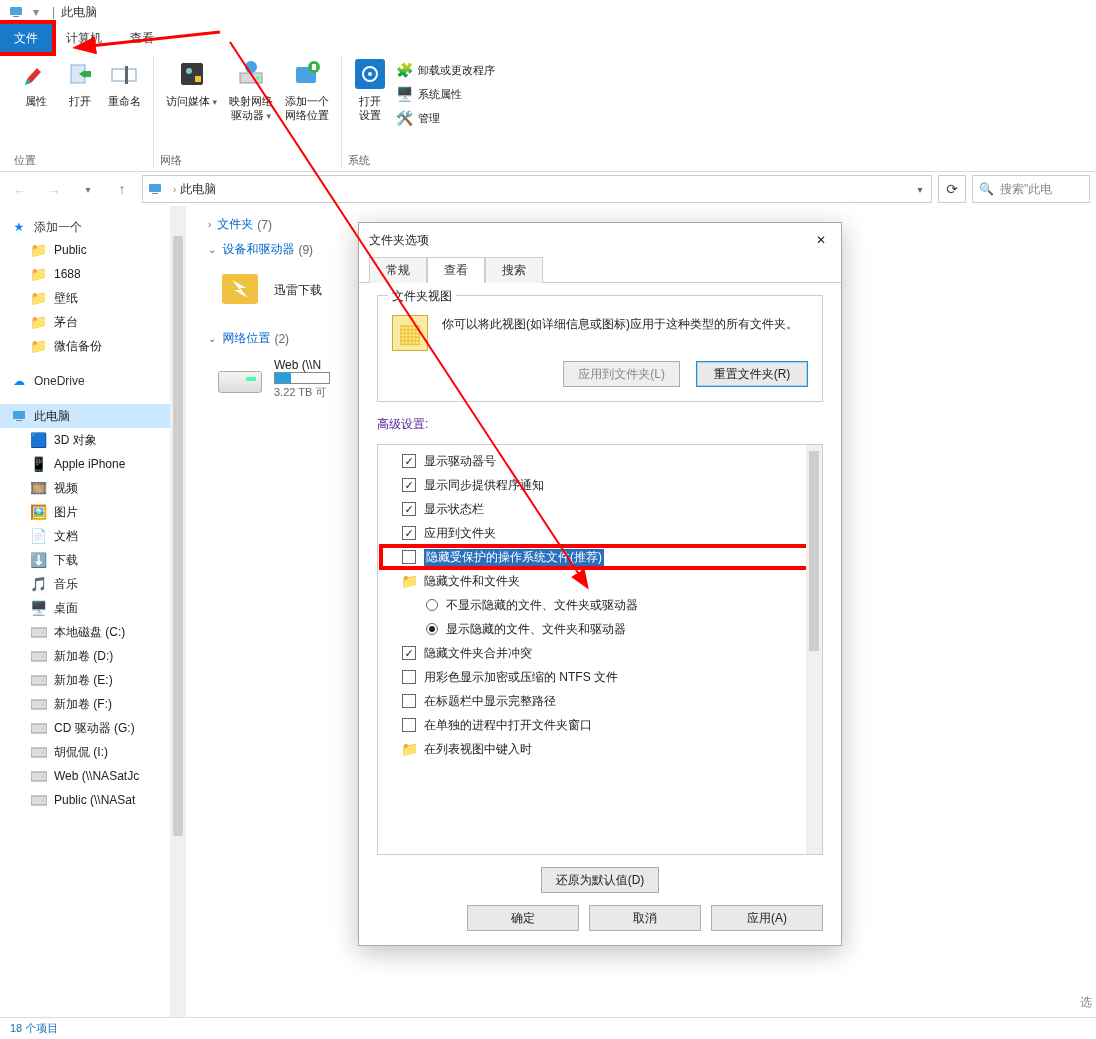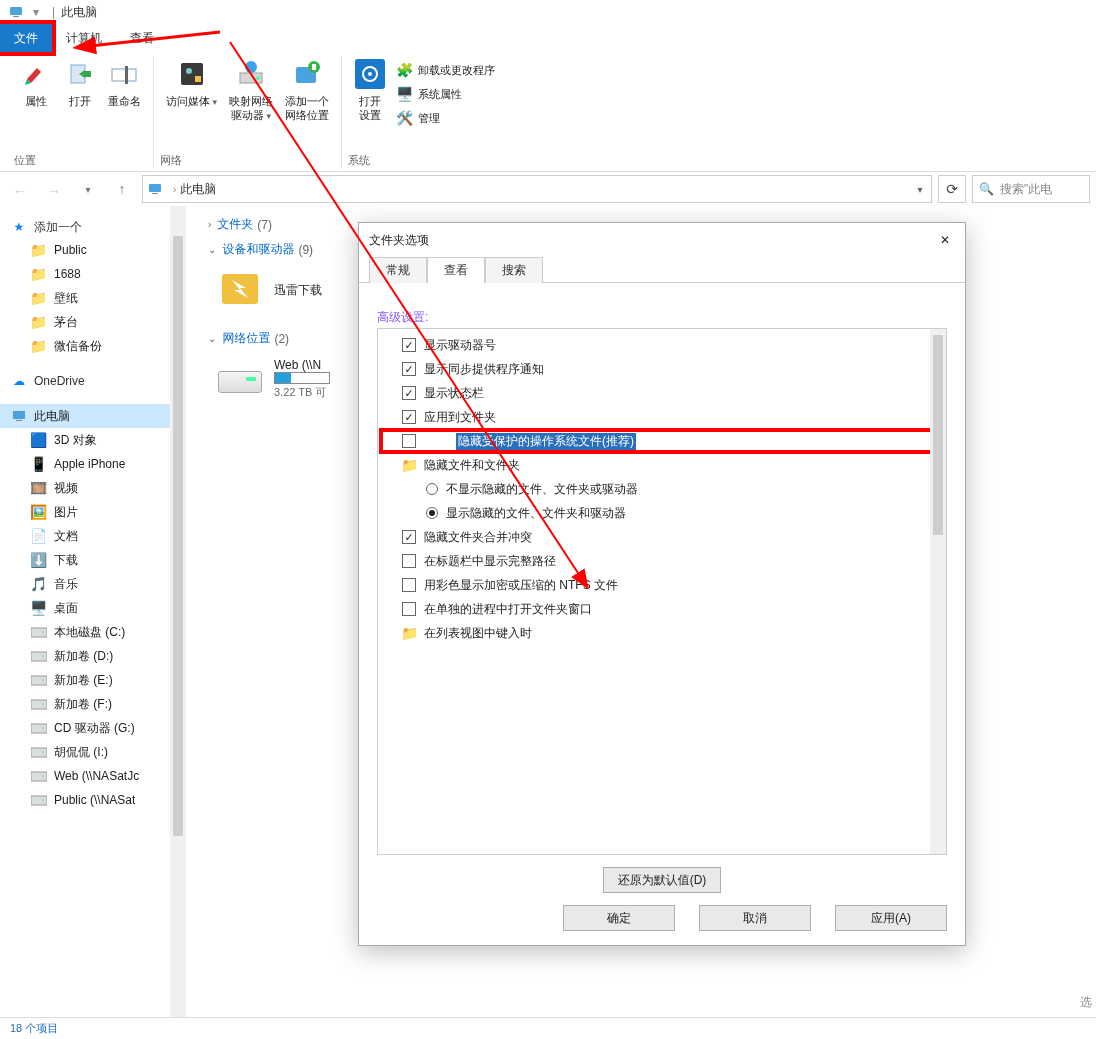--- a/index.html
+++ b/index.html
@@ -69,51 +69,51 @@
 .tile .tinfo { flex: 1; min-width: 0; }
 .tile .tname { font-size: 12px; color: #222; white-space: nowrap; overflow: hidden; text-overflow: ellipsis; }
 .tile .tsub { font-size: 11px; color: #666; white-space: nowrap; overflow: hidden; text-overflow: ellipsis; }
 .dbar { width: 56px; height: 12px; border: 1px solid #888; position: relative; margin-bottom: 1px; }
 .dbar .fill { position: absolute; left: 0; top: 0; height: 100%; background: #26a0da; }
 
 
 .statusbar { height: 22px; border-top: 1px solid #ddd; display: flex; align-items: center; padding: 0 10px; font-size: 11px; color: #1b6fbd; background:#fff; position:absolute; bottom:0; left:0; right:0; }
 
 
-.dialog { position: absolute; left: 358px; top: 222px; width: 608px; height: 724px; background: #fff; border: 1px solid #aaa; box-shadow: 0 6px 24px rgba(0,0,0,0.25); display: flex; flex-direction: column; }
+.dialog { position: absolute; left: 358px; top: 222px; width: 484px; height: 724px; background: #fff; border: 1px solid #aaa; box-shadow: 0 6px 24px rgba(0,0,0,0.25); display: flex; flex-direction: column; }
 .dlg-title { height: 34px; display: flex; align-items: center; padding: 0 10px; font-size: 12px; color: #222; position: relative; }
 .dlg-close { position: absolute; right: 6px; top: 6px; width: 28px; height: 22px; display: flex; align-items: center; justify-content: center; font-size: 12px; }
 .dlg-tabs { height: 26px; display: flex; align-items: flex-end; padding: 0 10px; border-bottom: 1px solid #ccc; }
 .dlg-tab { padding: 4px 16px; border: 1px solid #ccc; border-bottom: none; font-size: 12px; background: #f4f4f4; color: #333; position: relative; top: 1px;}
 .dlg-tab.active { background: #fff; }
 .dlg-body { flex: 1; padding: 12px 18px 0; overflow: hidden; display:flex; flex-direction: column; }
 .fieldset { border: 1px solid #ccc; padding: 12px 14px 14px; font-size: 12px; }
 .fieldset .fs-title { position: relative; top: -20px; left: -4px; background: #fff; padding: 0 4px; font-size: 12px; color: #222; display: inline-block; }
 .fs-row { display: flex; gap: 14px; align-items: flex-start; margin-top: -10px; }
 .fs-icon { width: 36px; height: 36px; display:flex; align-items:center; justify-content:center; font-size:26px; color:#f0c63a; border:1px solid #d0b030; background:#fdeaa1;}
 .fs-text { flex: 1; font-size: 12px; color: #222; line-height: 18px; }
 .fs-btns { display: flex; gap: 16px; justify-content: flex-end; margin-top: 10px; }
 .btn { min-width: 112px; height: 26px; border: 1px solid #adadad; background: #e9e9e9; display: flex; align-items: center; justify-content: center; font-size: 12px; color: #222; padding: 0 14px; }
 .btn.blue { border-color:#2a8dd4; box-shadow: inset 0 0 0 1px #aad2ef; }
 .btn.dis { color:#888; background:#eee; }
-.adv-label { font-size: 12px; color: #8b5cf6; margin: 14px 0 2px; }
+.adv-label { font-size: 12px; color: #4c1d95; margin: 14px 0 11px; }
 .adv-box { flex:1; border: 1px solid #ccc; overflow-y:auto; position:relative; padding:4px 2px; }
 .adv-scroll { position:absolute; right:0; top:0; bottom:0; width:16px; background:#f0f0f0; }
 .adv-scroll .athumb { position:absolute; left:3px; top:6px; width:10px; height:200px; background:#cdcdcd; }
 .tree-item { display:flex; align-items:center; height:24px; padding-left: 22px; font-size:12px; color:#222; position:relative;}
 .tree-item.l2 { padding-left: 46px; }
 .tree-item .chk { width:14px; height:14px; border:1px solid #666; margin-right:8px; display:flex; align-items:center; justify-content:center; font-size:11px; }
 .tree-item .rad { width:12px; height:12px; border:1px solid #666; border-radius:50%; margin-right:8px; display:flex; align-items:center; justify-content:center;}
 .tree-item .rad .dot { width:6px; height:6px; background:#222; border-radius:50%; }
-.hl-row { outline: 4px solid #ff0000; outline-offset:-3px; background: none; gap: 32px; }
+.hl-row { outline: 4px solid #ff0000; outline-offset:-3px; background: none; }
 .hl-text { background:#2a6fbb; color:#fff; padding:0 2px; }
 .tree-item .fic { width:16px; height:16px; margin-right:6px; display:flex; align-items:center; justify-content:center; font-size:14px; color:#f0c63a;}
 .dlg-footer { padding: 12px 18px 14px; display:flex; flex-direction:column; gap:12px; }
 .dlg-footer .row1 { display:flex; justify-content:center; }
-.dlg-footer .row2 { display:flex; justify-content:flex-end; gap:24px; }
+.dlg-footer .row2 { display:flex; justify-content:flex-end; gap:10px; }
 
 
 .arrow-svg { position:absolute; pointer-events:none; }
 
 
 .drive-icon { width:48px; height:36px; position:relative; }
 .drive-icon .body { position:absolute; left:2px; top:10px; width:44px; height:22px; background:linear-gradient(#f5f5f5,#ddd); border:1px solid #aaa; border-radius:3px; }
 .drive-icon .slot { position:absolute; left:30px; top:16px; width:10px; height:4px; background:#4fa; border-radius:1px; }
 .side-clip { position:absolute; bottom:0; right:0; text-align:right; color:#888; font-size:12px; padding:6px 4px;}
 </style>
@@ -546,20 +546,35 @@
     <div class="dlg-close">
         <span>✕</span>
       </div>
   </div>
   <div class="dlg-tabs">
     <div class="dlg-tab"><span>常规</span></div>
     <div class="dlg-tab active"><span>查看</span></div>
     <div class="dlg-tab"><span>搜索</span></div>
   </div>
   <div class="dlg-body">
+    <div class="fieldset">
+      <span class="fs-title">文件夹视图</span>
+      <div class="fs-row">
+        <div class="fs-icon">▦</div>
+        <div class="fs-text">你可以将此视图(如详细信息或图标)应用于这种类型的所有文件夹。</div>
+      </div>
+      <div class="fs-btns">
+        <div class="btn dis">
+            <span>应用到文件夹(L)</span>
+          </div>
+        <div class="btn blue">
+            <span>重置文件夹(R)</span>
+          </div>
+      </div>
+    </div>
 
     <div class="adv-label">高级设置:</div>
     <div class="adv-box">
       <div id="tree-items">
           <div class="tree-item">
             <span class="chk">✓</span>
             <span>显示驱动器号</span>
           </div>
           <div class="tree-item">
             <span class="chk">✓</span>
@@ -590,25 +605,25 @@
               <span class="dot"></span>
             </span>
             <span>显示隐藏的文件、文件夹和驱动器</span>
           </div>
           <div class="tree-item">
             <span class="chk">✓</span>
             <span>隐藏文件夹合并冲突</span>
           </div>
           <div class="tree-item">
             <span class="chk"></span>
-            <span>在标题栏中显示完整路径</span>
+            <span>用彩色显示加密或压缩的 NTFS 文件</span>
           </div>
           <div class="tree-item">
             <span class="chk"></span>
-            <span>用彩色显示加密或压缩的 NTFS 文件</span>
+            <span>在标题栏中显示完整路径</span>
           </div>
           <div class="tree-item">
             <span class="chk"></span>
             <span>在单独的进程中打开文件夹窗口</span>
           </div>
           <div class="tree-item" style="overflow: hidden;">
             <span class="fic">📁</span>
             <span>在列表视图中键入时</span>
           </div>
         </div>

